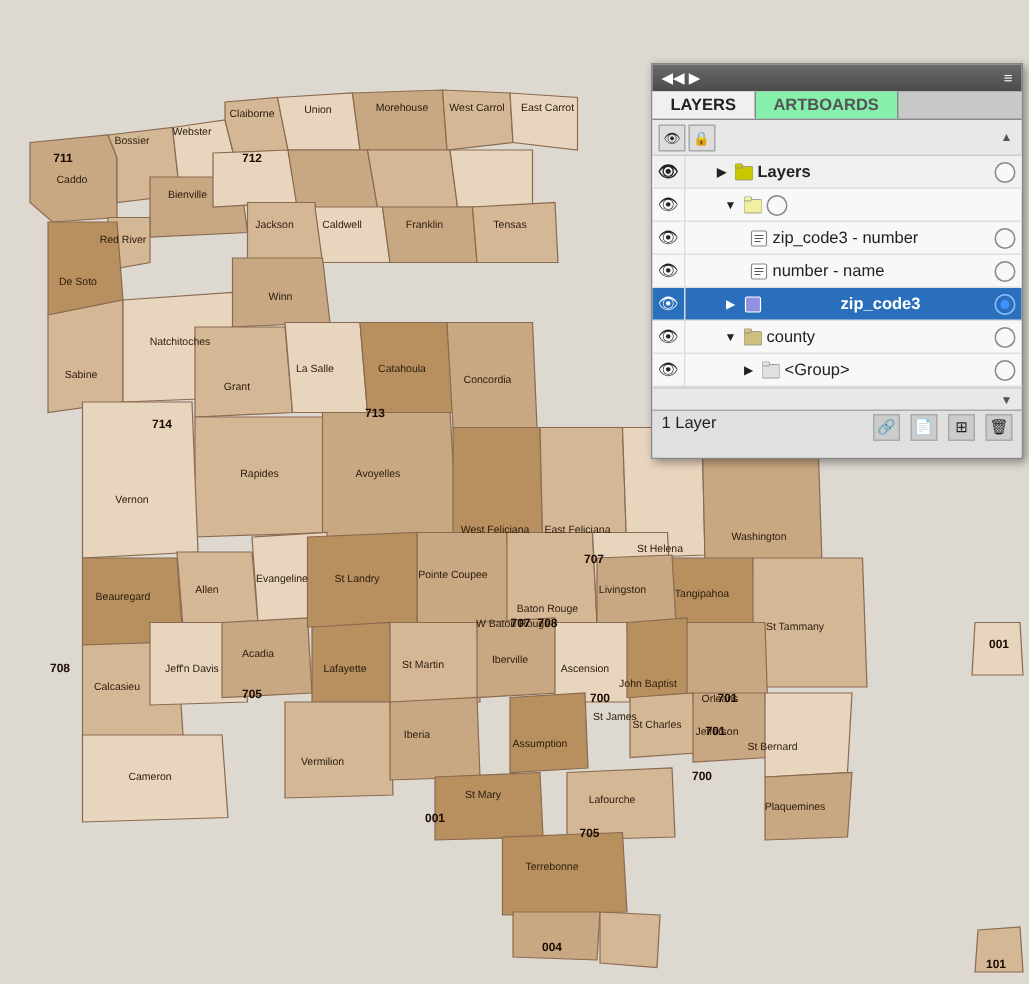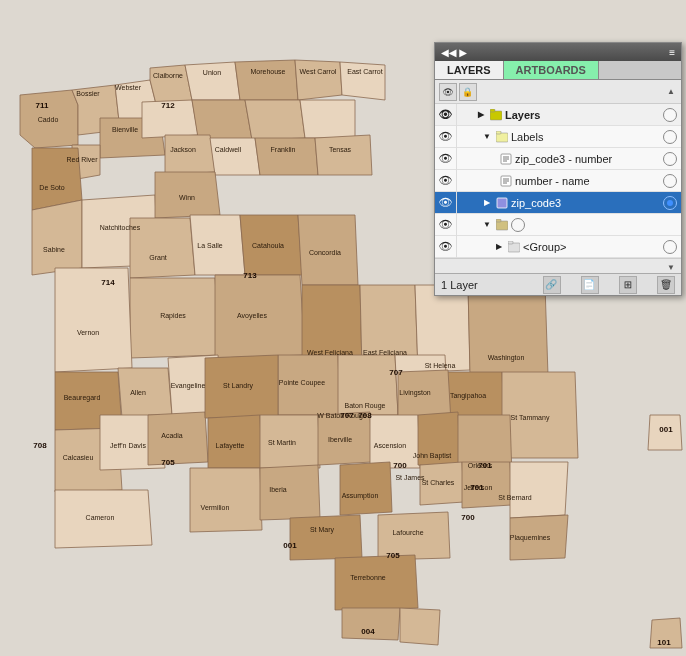--- a/index.html
+++ b/index.html
@@ -176,26 +176,26 @@
       display: flex;
       align-items: center;
       justify-content: center;
       flex-shrink: 0;
       cursor: pointer;
       background: #f8f8f8;
     }
 
     #panel-footer {
       display: flex;
-      align-items: center;
+      align-items: flex-start;
       background: #e0e0e0;
       border-top: 1px solid #aaa;
       padding: 2px 6px;
-      height: 22px;
-      gap: 20px;
+      height: 32px;
+      gap: 7px;
     }
 
     .footer-text {
       font-size: 11px;
       flex: 1;
     }
 
     .footer-btn {
       width: 18px;
       height: 18px;
@@ -530,21 +530,20 @@
       <div class="layer-eye">👁</div>
       <div class="layer-lock"></div>
       <div class="layer-indent" style="width:10px"></div>
       <div class="layer-triangle">▼</div>
       <div class="layer-icon">
         <svg width="12" height="12" viewBox="0 0 12 12">
           <rect x="0" y="2" width="12" height="9" rx="1" fill="#f0f0a0" stroke="#888" stroke-width="0.5"></rect>
           <rect x="0" y="0" width="5" height="3" rx="1" fill="#f0f0a0" stroke="#888" stroke-width="0.5"></rect>
         </svg>
       </div>
-      <div class="layer-name">Labels</div>
       <div class="layer-circle"></div>
     </div>
 
     <div class="layer-row">
       <div class="layer-eye">👁</div>
       <div class="layer-lock"></div>
       <div class="layer-indent" style="width:22px"></div>
       <div class="layer-triangle" style="width:4px"></div>
       <div class="layer-icon">
         <svg width="12" height="12" viewBox="0 0 12 12">
@@ -578,39 +577,40 @@
     <div class="layer-row selected">
       <div class="layer-eye" style="color:#fff;">👁</div>
       <div class="layer-lock"></div>
       <div class="layer-indent" style="width:10px"></div>
       <div class="layer-triangle" style="color:#fff;">▶</div>
       <div class="layer-icon">
         <svg width="12" height="12" viewBox="0 0 12 12">
           <rect x="1" y="1" width="10" height="10" rx="1" fill="#9090e0" stroke="#fff" stroke-width="0.8"></rect>
         </svg>
       </div>
-      <div class="layer-name" style="color:#fff; font-weight:normal;">zip_code3</div>
+      <div class="layer-name" style="color:#fff; font-weight:bold;text-align:center;">zip_code3</div>
       <div class="layer-circle" style="background:#2a6fbc; border-color:#90c0ff;">
         <svg width="8" height="8" viewBox="0 0 8 8">
             <circle cx="4" cy="4" r="3" fill="#4090ff"></circle>
           </svg>
       </div>
     </div>
 
     <div class="layer-row">
       <div class="layer-eye">👁</div>
       <div class="layer-lock"></div>
       <div class="layer-indent" style="width:10px"></div>
       <div class="layer-triangle">▼</div>
       <div class="layer-icon">
         <svg width="12" height="12" viewBox="0 0 12 12">
           <rect x="0" y="2" width="12" height="9" rx="1" fill="#d0c080" stroke="#888" stroke-width="0.5"></rect>
           <rect x="0" y="0" width="5" height="3" rx="1" fill="#d0c080" stroke="#888" stroke-width="0.5"></rect>
         </svg>
       </div>
+      <div class="layer-name">county</div>
       <div class="layer-circle"></div>
     </div>
 
     <div class="layer-row">
       <div class="layer-eye">👁</div>
       <div class="layer-lock"></div>
       <div class="layer-indent" style="width:22px"></div>
       <div class="layer-triangle">▶</div>
       <div class="layer-icon">
         <svg width="12" height="12" viewBox="0 0 12 12">

